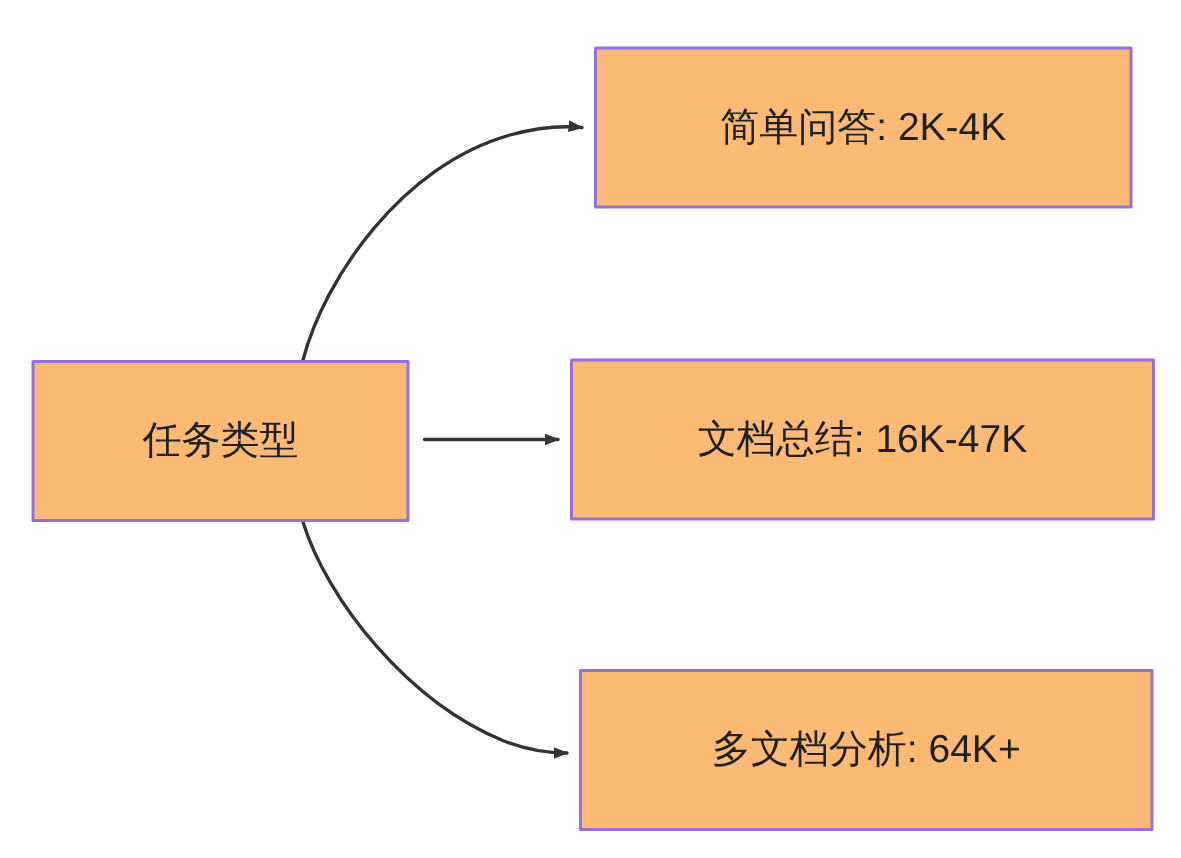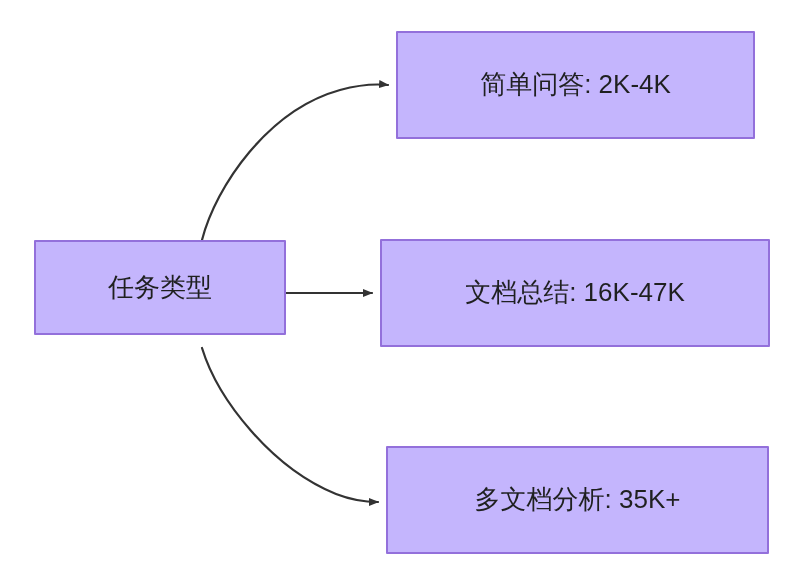--- a/index.html
+++ b/index.html
@@ -25,36 +25,36 @@
     width: 787px;
     height: 572px;
     pointer-events: none;
   }
   .node {
     position: absolute;
     box-sizing: border-box;
     display: flex;
     align-items: center;
     justify-content: center;
-    background: #c4b5fd;
+    background: #fdba74;
     border: 2px solid #9370db;
     border-radius: 1px;
     z-index: 2;
   }
   .node-label {
     color: #1f2020;
     font-size: 26px;
     line-height: 1.2;
     letter-spacing: 0px;
     white-space: nowrap;
     text-align: center;
     font-family: "Liberation Sans", "DejaVu Sans", sans-serif;
   }
   
-  #node-source  { left: 34px;  top: 240px; width: 252px; height: 95px; }
+  #node-source  { left: 21px;  top: 240px; width: 252px; height: 108px; }
   #node-simple  { left: 396px; top: 31px;  width: 359px; height: 108px; }
   #node-summary { left: 380px; top: 239px; width: 390px; height: 108px; }
   #node-multi   { left: 386px; top: 446px; width: 383px; height: 108px; }
 </style>
 </head>
 <body>
 
 <div id="canvas">
 
   <svg id="edge-layer" viewBox="0 0 787 572" width="787" height="572" xmlns="http://www.w3.org/2000/svg">
@@ -77,16 +77,16 @@
 
   <div class="node" id="node-simple">
     <span class="node-label">简单问答: 2K-4K</span>
   </div>
 
   <div class="node" id="node-summary">
     <span class="node-label">文档总结: 16K-47K</span>
   </div>
 
   <div class="node" id="node-multi">
-    <span class="node-label">多文档分析: 35K+</span>
+    <span class="node-label">多文档分析: 64K+</span>
   </div>
 
 </div>
 
 </body></html>

